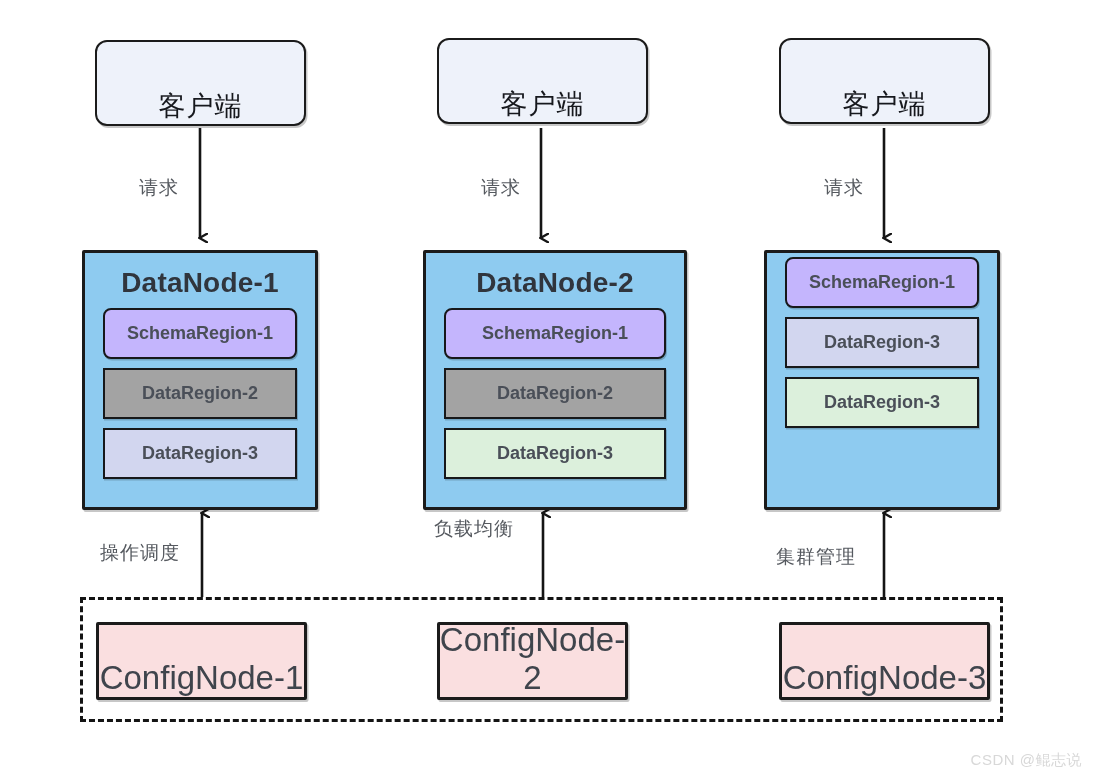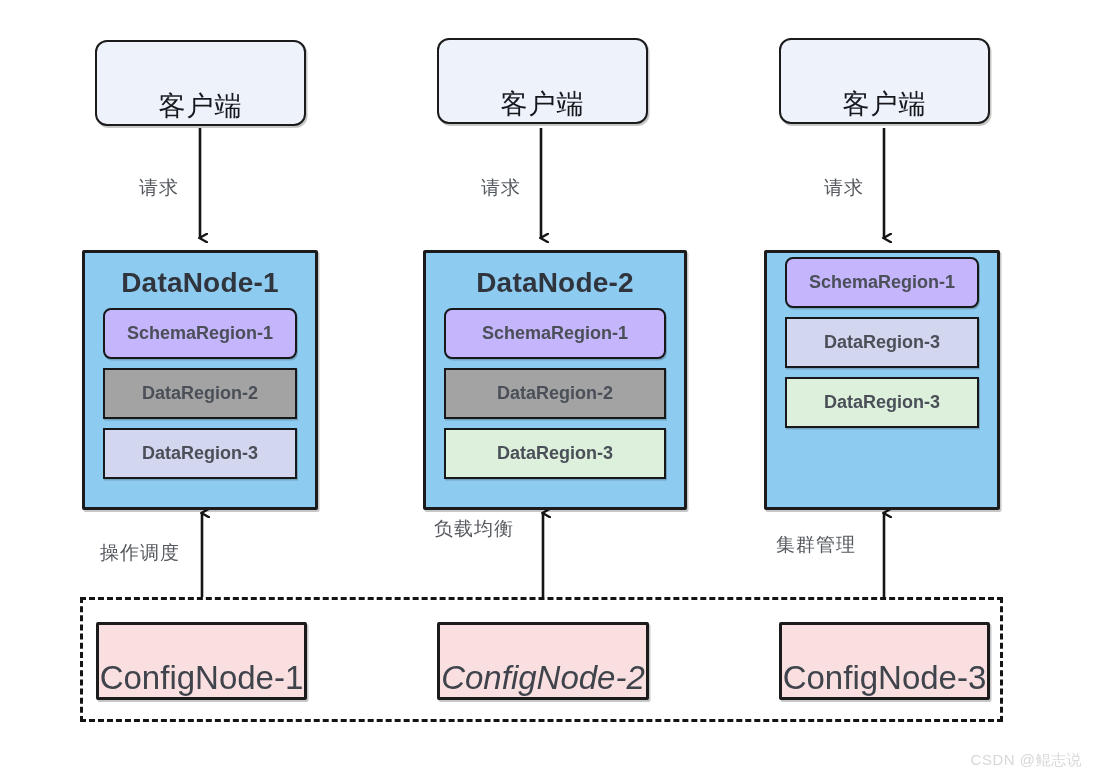--- a/index.html
+++ b/index.html
@@ -206,28 +206,28 @@
         <span>DataRegion-3</span>
       </div>
       <div class="region green">
         <span>DataRegion-3</span>
       </div>
     </div>
   </div>
 
   <div class="edge-label bold-ish" style="left:76px; top:540px;margin-left:24px;">操作调度</div>
   <div class="edge-label bold-ish" style="left:434px; top:516px;">负载均衡</div>
-  <div class="edge-label bold-ish" style="left:776px; top:532px;">集群管理</div>
+  <div class="edge-label bold-ish" style="left:776px; top:544px;">集群管理</div>
 
   <div class="cluster-dashed" style="left:80px; top:597px; width:923px; height:125px;"></div>
 
   <div class="node confignode-box" style="left:96px; top:622px; width:211px; height:78px;">
     <span>ConfigNode-1</span>
   </div>
-  <div class="node confignode-box" style="left:437px; top:622px; width:212px; height:78px;font-style:italic;">
+  <div class="node confignode-box" style="left:437px; top:622px; width:191px; height:78px;">
     <span>ConfigNode-2</span>
   </div>
   <div class="node confignode-box" style="left:779px; top:622px; width:211px; height:78px;">
     <span>ConfigNode-3</span>
   </div>
 
   <div class="watermark">CSDN @鲲志说</div>
 
 </div>
 

